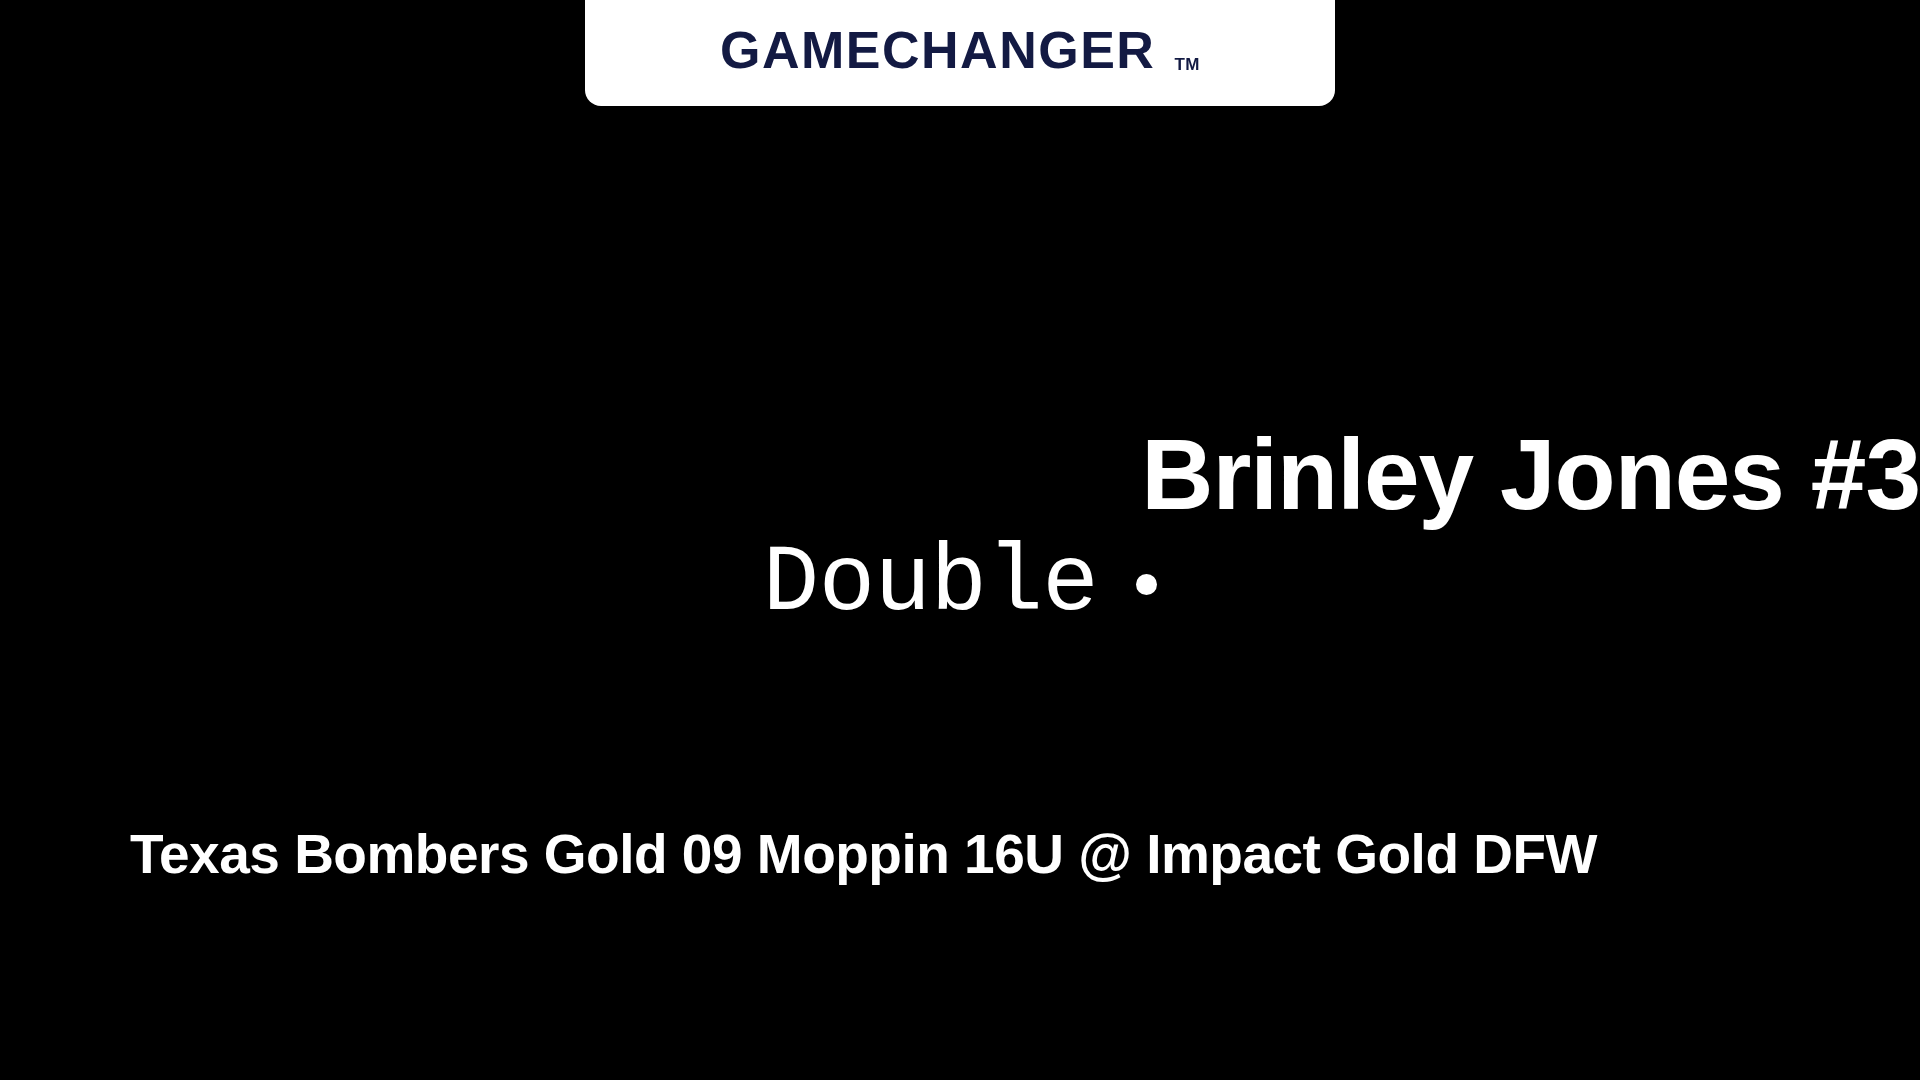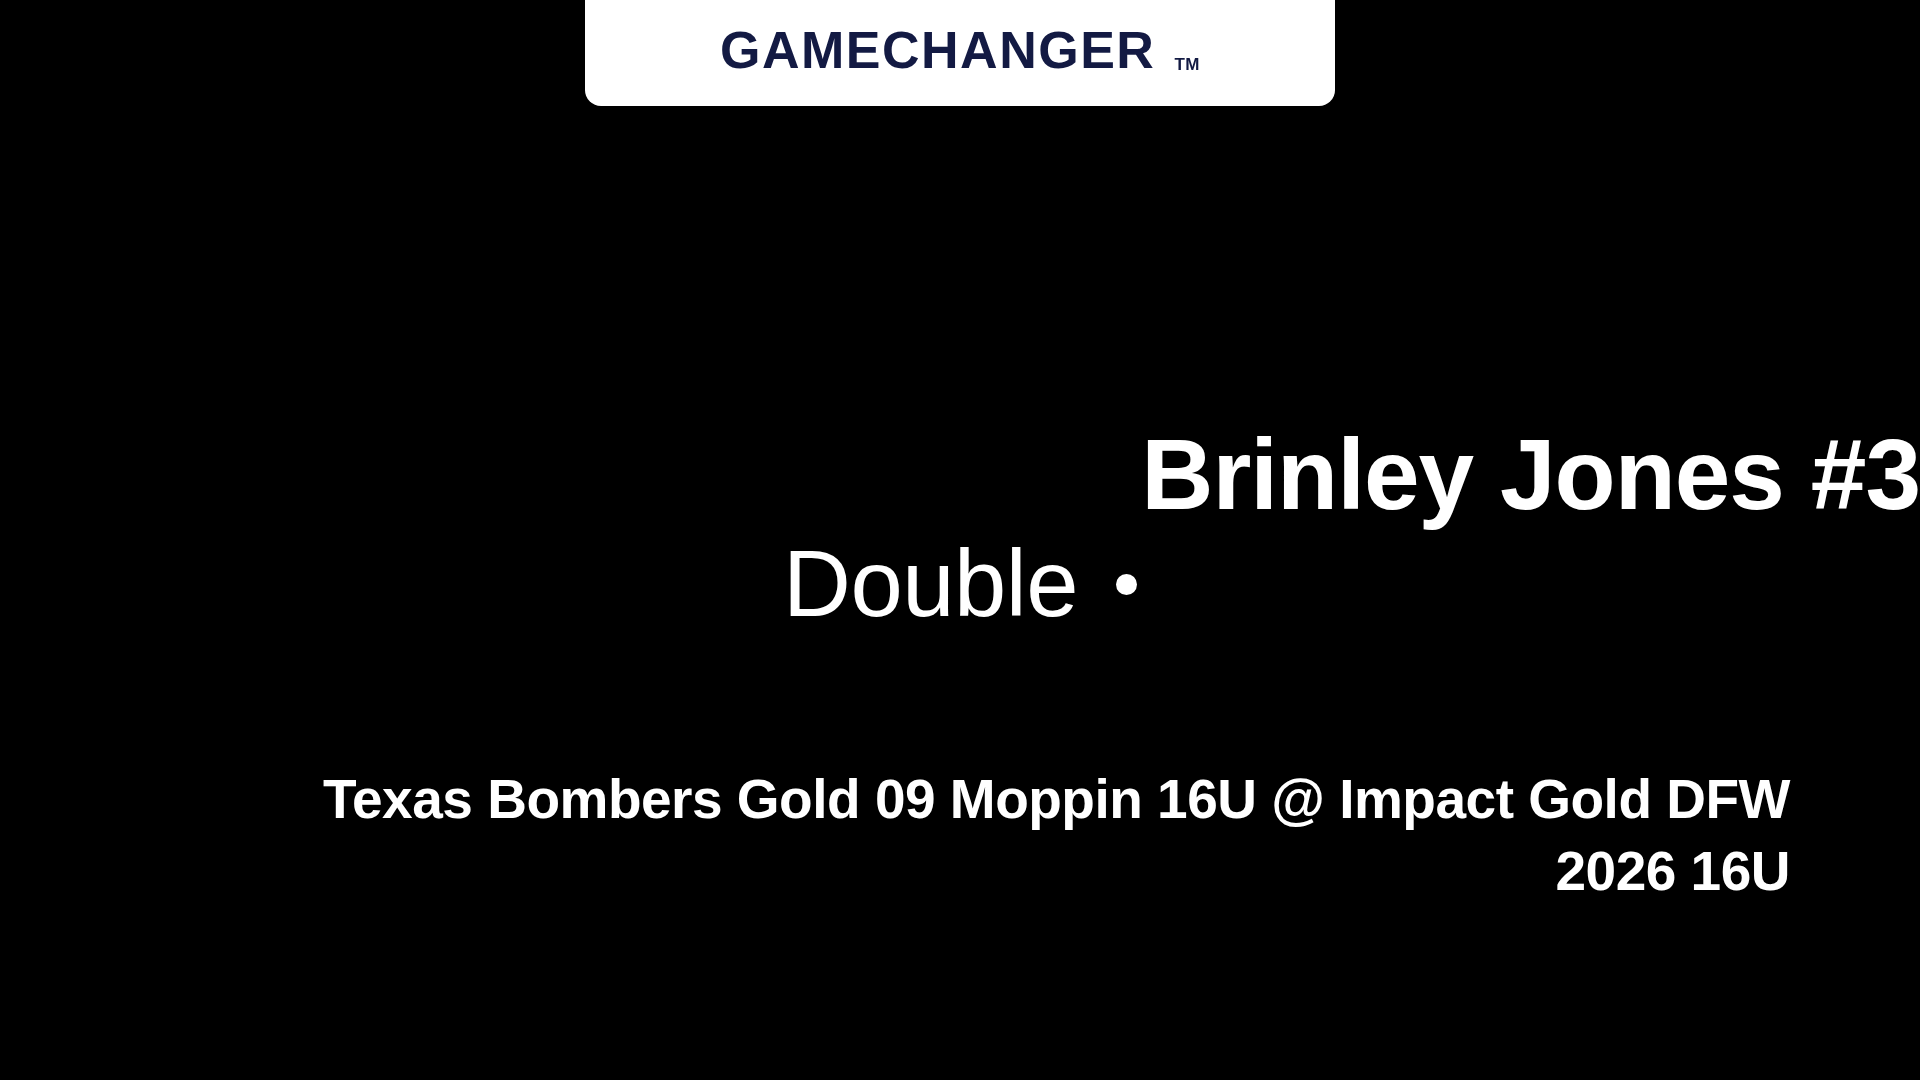--- a/index.html
+++ b/index.html
@@ -83,21 +83,21 @@
     font-weight: 700;
     font-size: 100px;
     letter-spacing: -1px;
     color: #ffffff;
     line-height: 1.12;
     margin: 0;
     white-space: nowrap;
   }
 
   .play-summary {
-    font-family: Liberation Sans, sans-serif;
+    font-family: Liberation Mono, monospace;
     font-weight: 500;
     font-size: 94px;
     letter-spacing: -0.5px;
     color: #ffffff;
     line-height: 1.15;
     margin: 0;
     white-space: nowrap;
     display: flex;
     align-items: center;
     justify-content: center;
@@ -111,23 +111,23 @@
     border-radius: 50%;
     background: #ffffff;
     flex: 0 0 auto;
   }
 
   
   .game-info {
     position: absolute;
     left: 50%;
     transform: translateX(-50%);
-    top: 764px;
+    top: 819px;
     width: 1660px;
-    text-align: right;
+    text-align: left;
     font-family: "Liberation Sans", sans-serif;
     font-weight: 700;
     font-size: 55px;
     letter-spacing: -0.5px;
     color: #ffffff;
     line-height: 1.30;
   }
 </style>
 </head>
 <body>
@@ -144,16 +144,15 @@
   <div class="headline-block">
     <div class="player-name">Brinley Jones #3</div>
     <div class="play-summary">
       <span>Double</span>
       <span class="sep-dot"></span>
     </div>
   </div>
 
   <div class="game-info">
     <div>Texas Bombers Gold 09 Moppin 16U @ Impact Gold DFW</div>
-    <div>2026 16U</div>
   </div>
 
 </div>
 
 </body></html>

